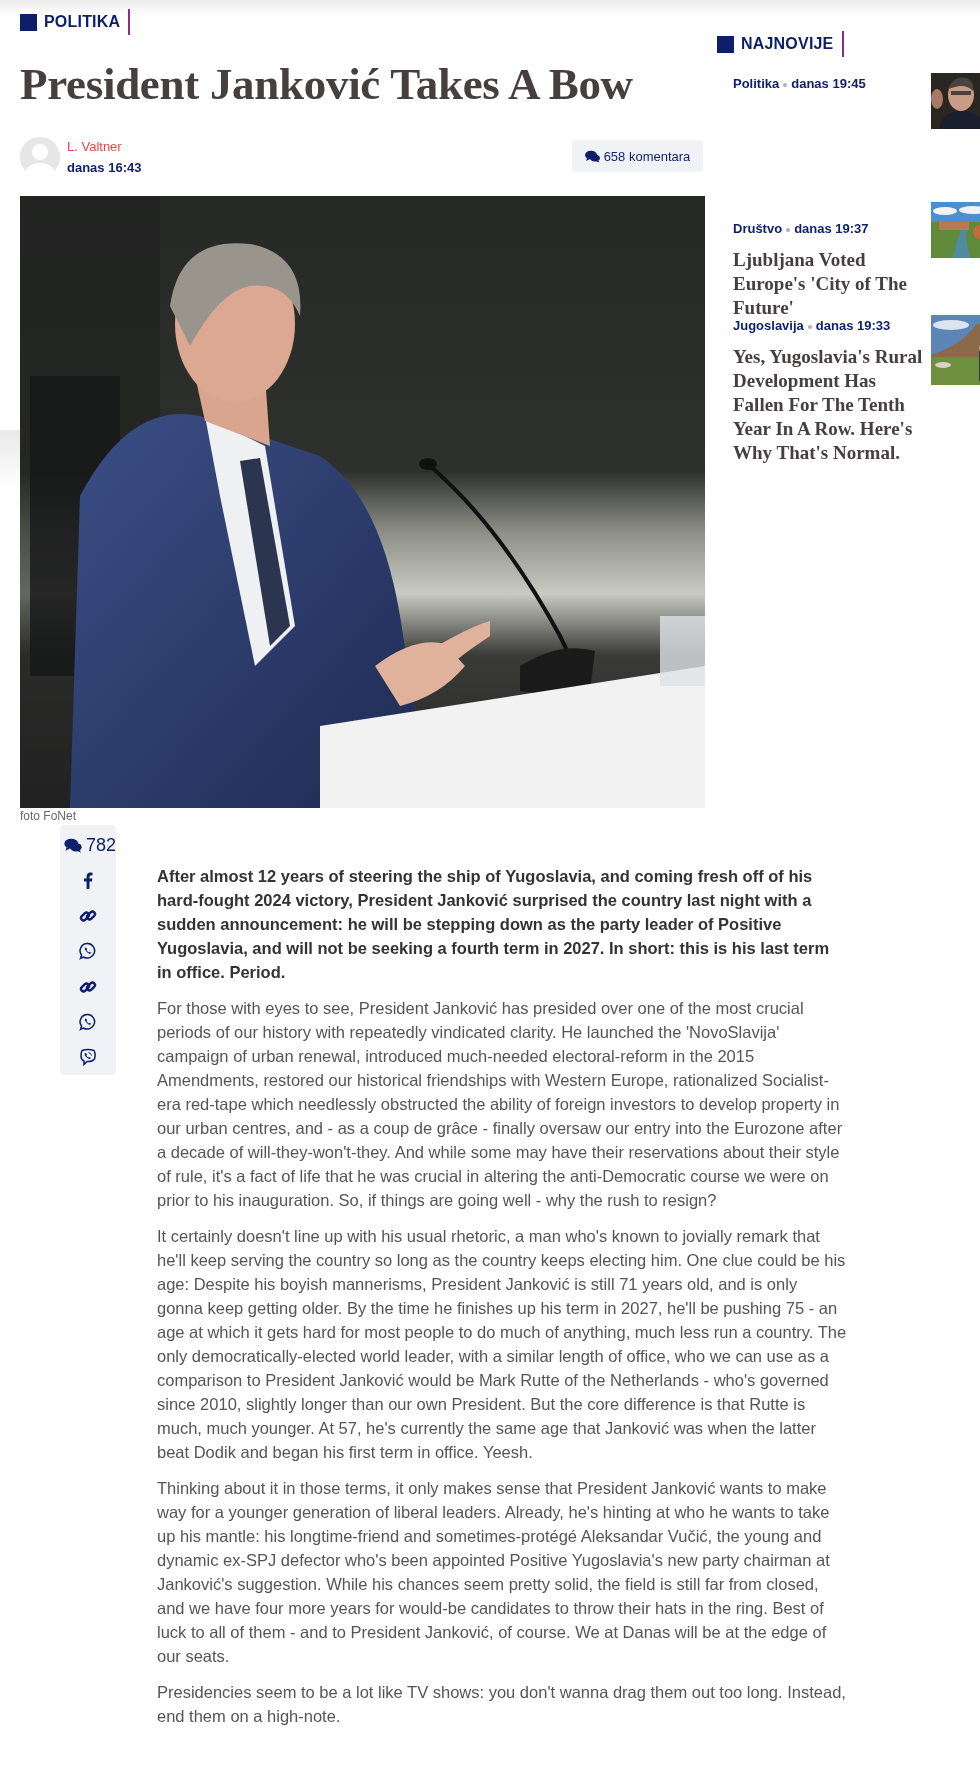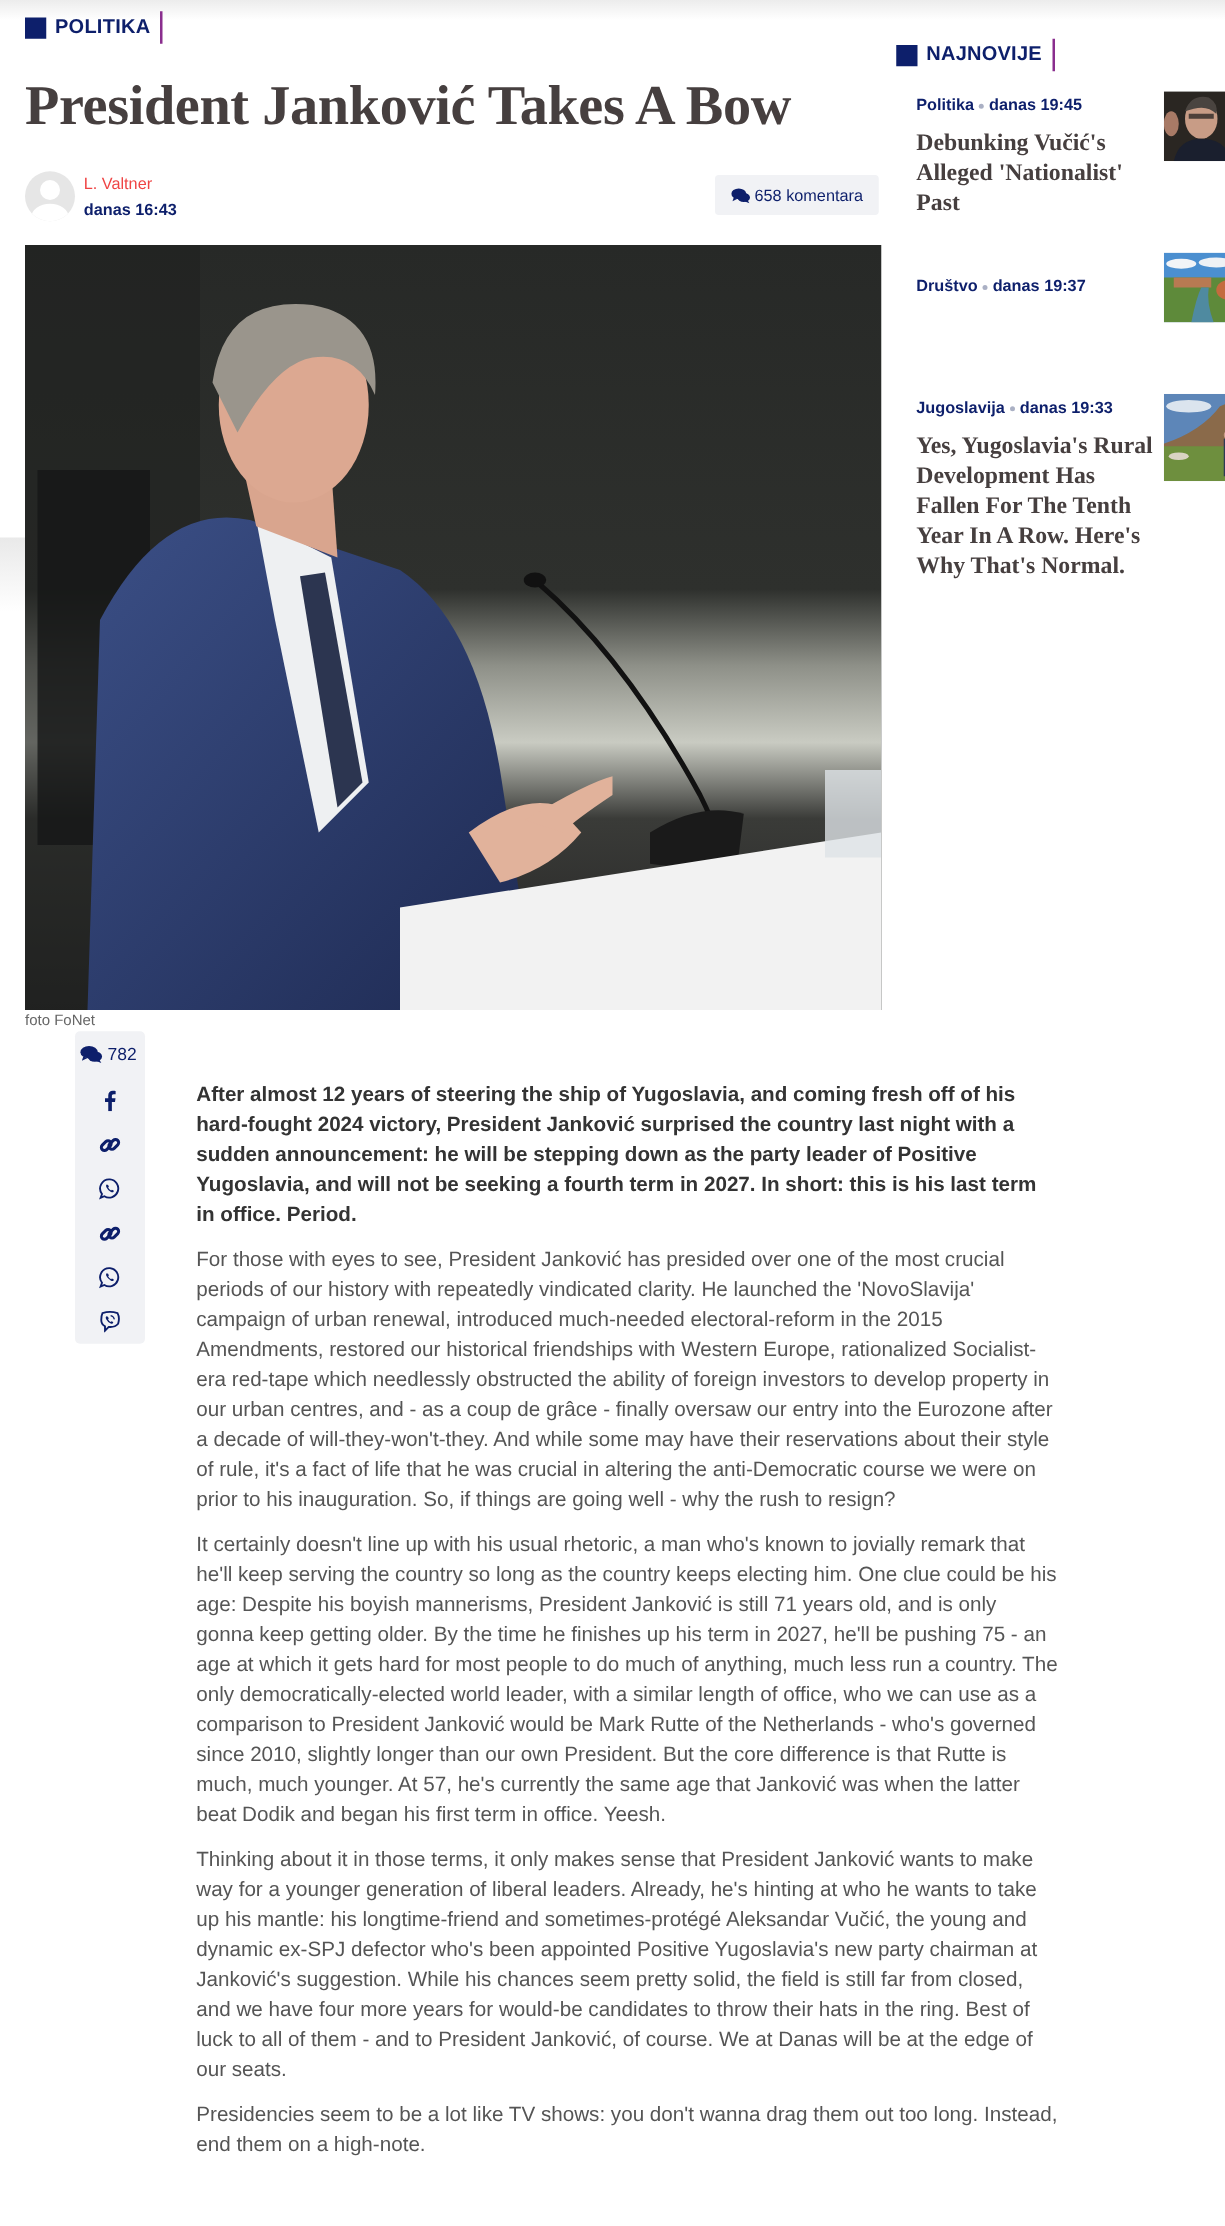--- a/index.html
+++ b/index.html
@@ -40,21 +40,21 @@
     justify-content: center; font-size: 13px; color: #0d1f6b; cursor: pointer; }
   .comments-badge svg { margin-right: 4px; }
 
   .hero { position: absolute; left: 20px; top: 196px; width: 685px; height: 612px;
     overflow: hidden; background: #2b2d2b; }
   .caption { position: absolute; left: 20px; top: 809px; font-size: 12px; color: #666; }
 
   .share { position: absolute; left: 60px; top: 825px; width: 56px; height: 250px;
     background: #f1f2f5; border-radius: 4px; }
   .share .cnt { position: absolute; left: 4px; top: 10px; display: flex; align-items: center;
-    font-size: 14px; color: #0d1f6b; }
+    font-size: 18px; color: #0d1f6b; }
   .share .cnt svg { margin-right: 4px; }
   .share .ic { position: absolute; left: 17px; width: 22px; height: 22px; display: flex;
     align-items: center; justify-content: center; cursor: pointer; }
 
   .article { position: absolute; left: 157px; top: 864px; width: 690px;
     font-family: "Liberation Sans", sans-serif; font-size: 16.5px; line-height: 24px;
     color: #555; }
   .article p { margin-bottom: 12px; }
   .article p.lead { color: #333; font-weight: bold; }
 
@@ -199,38 +199,38 @@
 <div class="section-label" id="najnovije">
   <span class="sq"></span>
   <span class="txt">NAJNOVIJE</span>
   <span class="bar"></span>
 </div>
 
 <div class="side-item" style="top:76px">
   <div class="side-meta">
     <span>Politika</span><span class="dot"></span><span class="time">danas 19:45</span>
   </div>
-  <div class="side-title">Debunking Vučić's Alleged 'Nationalist' Past</div>
 </div>
 <div class="thumb" style="top:73px">
   <svg width="60" height="56" viewBox="0 0 60 56">
     <rect width="60" height="56" fill="#2a2622"></rect>
     <ellipse cx="30" cy="22" rx="13" ry="16" fill="#c89c86"></ellipse>
     <path d="M17 16 Q22 2 36 5 Q44 10 42 18 Q35 11 24 14 Z" fill="#4a4440"></path>
     <rect x="20" y="18" width="20" height="4" fill="#1a1a1a" opacity="0.7"></rect>
     <path d="M8 56 Q12 38 30 38 Q50 38 54 56 Z" fill="#1a1f2e"></path>
     <ellipse cx="6" cy="26" rx="6" ry="10" fill="#a87a66"></ellipse>
     <ellipse cx="56" cy="22" rx="6" ry="10" fill="#9a6e5c"></ellipse>
   </svg>
 </div>
 
 <div class="side-item" style="top:221px">
   <div class="side-meta">
     <span>Društvo</span><span class="dot"></span><span class="time">danas 19:37</span>
   </div>
+  <div class="side-title">Ljubljana Voted Europe's 'City of The Future'</div>
 </div>
 <div class="thumb" style="top:202px">
   <svg width="60" height="56" viewBox="0 0 60 56">
     <rect width="60" height="56" fill="#4b8fd0"></rect>
     <ellipse cx="14" cy="9" rx="12" ry="4" fill="#f2f4f7"></ellipse>
     <ellipse cx="42" cy="8" rx="14" ry="4" fill="#eef1f5"></ellipse>
     <rect y="20" width="60" height="36" fill="#5e8a3a"></rect>
     <rect x="8" y="20" width="30" height="8" fill="#b87a52"></rect>
     <path d="M22 56 Q26 36 30 28 L36 28 Q34 40 40 56 Z" fill="#4f8aa0"></path>
     <ellipse cx="52" cy="30" rx="10" ry="8" fill="#c46b3e"></ellipse>

